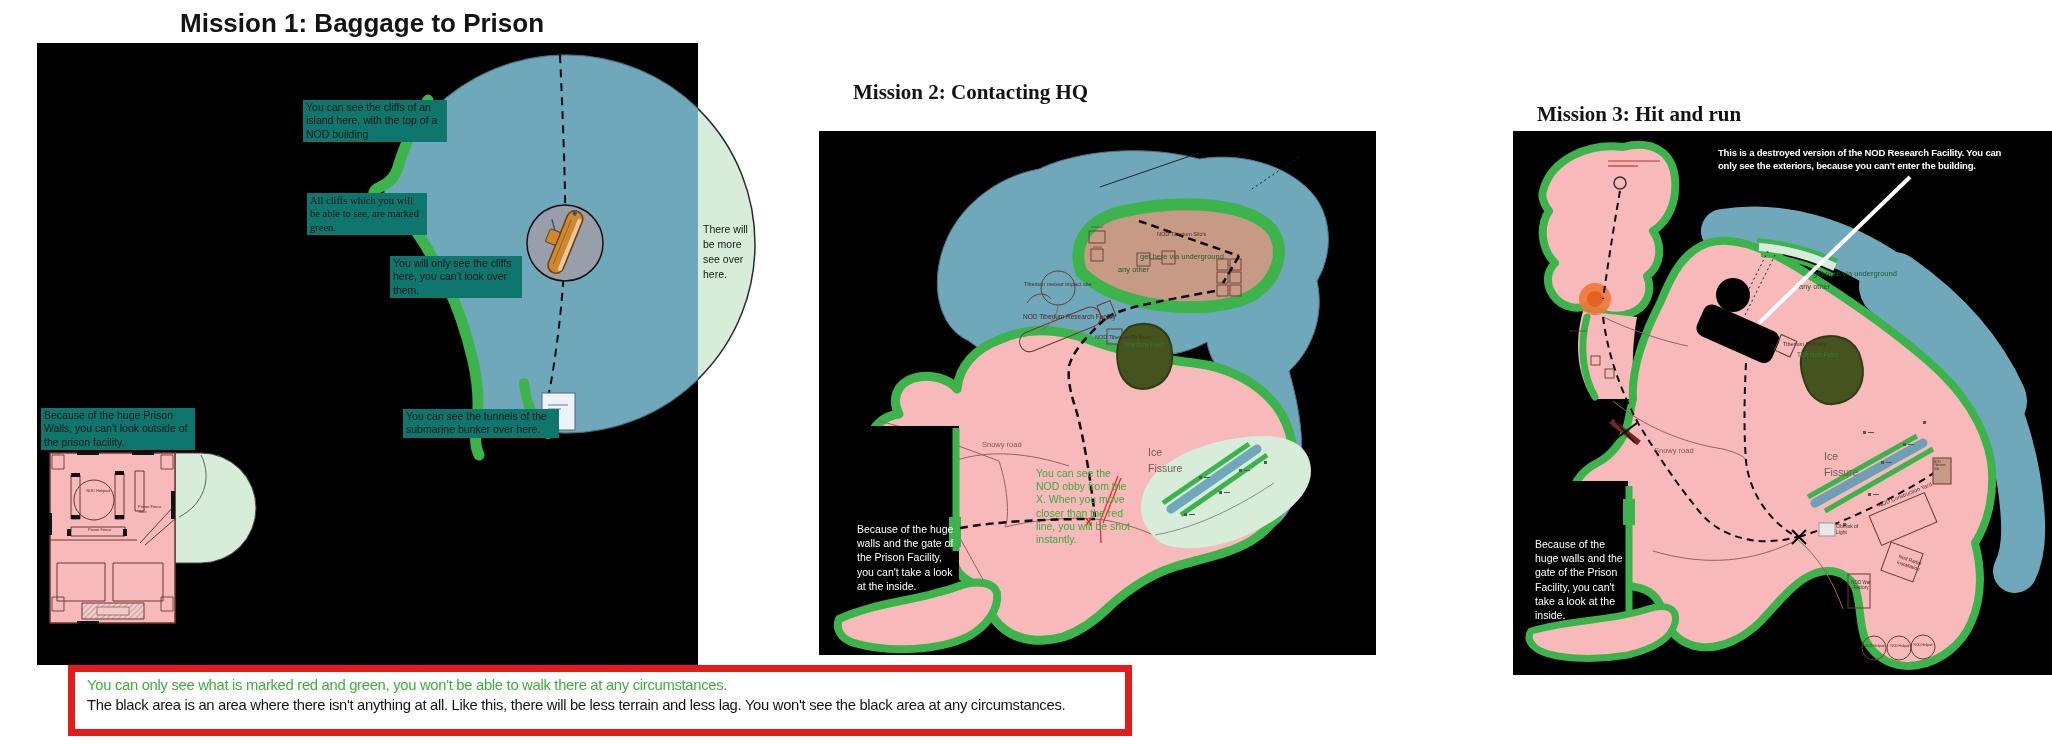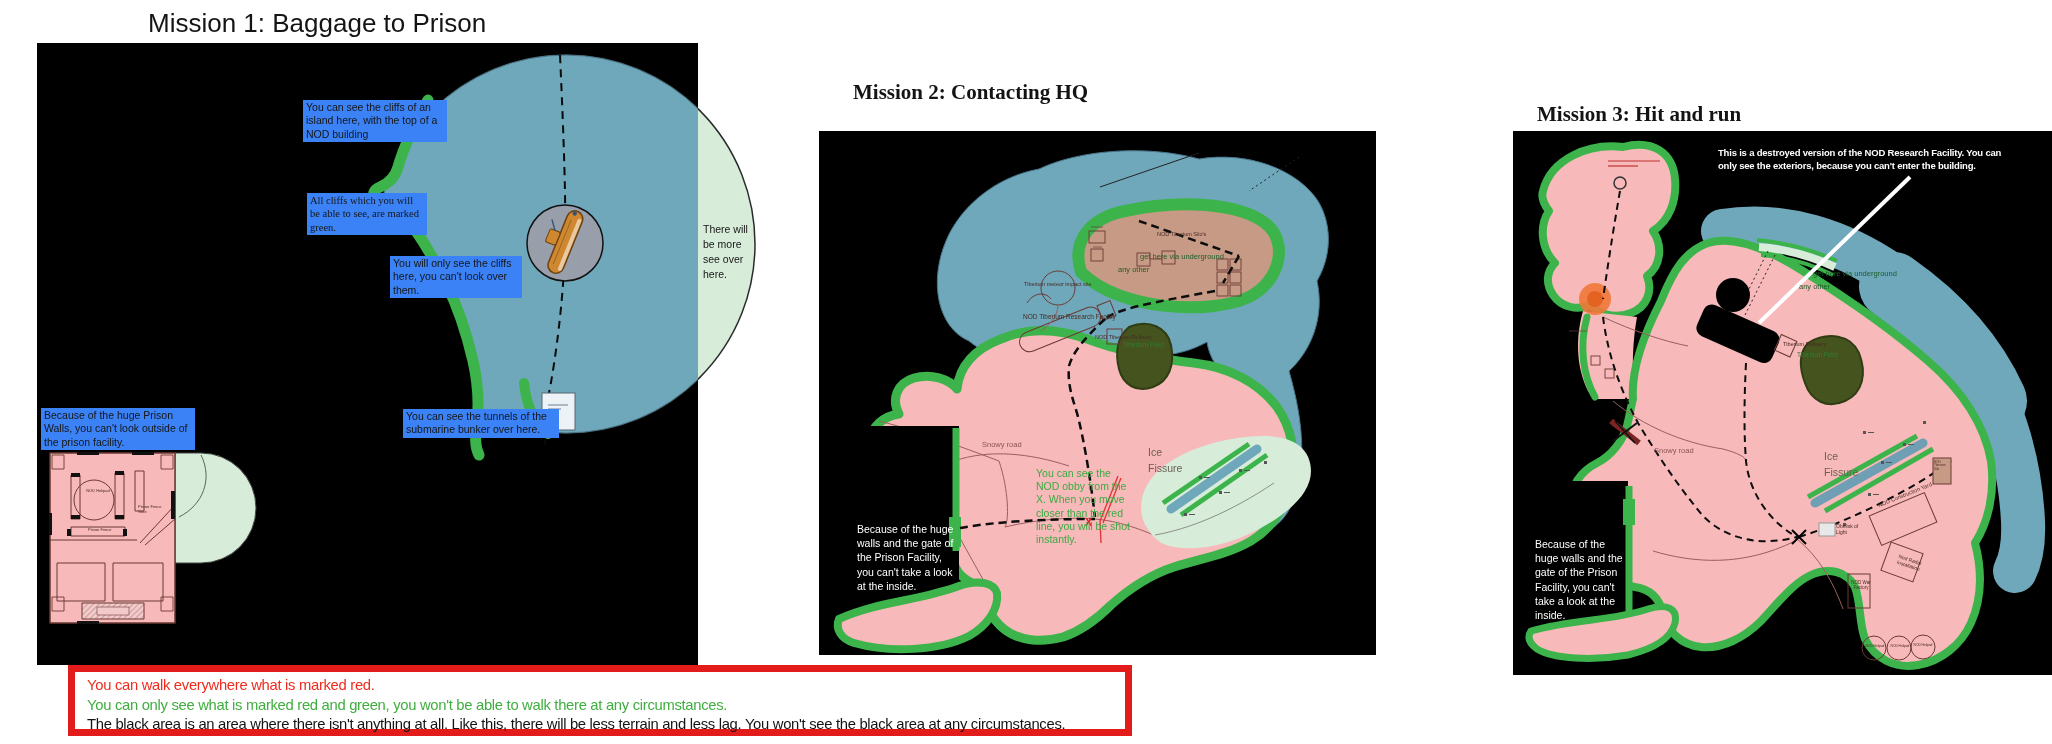--- a/index.html
+++ b/index.html
@@ -1,41 +1,41 @@
 <!DOCTYPE html>
 <html><head>
 <meta charset="utf-8">
 <style>
   html,body{margin:0;padding:0;background:#fff;}
   #canvas{position:relative;width:2052px;height:744px;background:#ffffff;overflow:hidden;
           font-family:"Liberation Sans",sans-serif;}
   .abs{position:absolute;}
   .title1{font-size:26px;color:#141414;}
   .title23{font-family:"Liberation Serif",serif;font-weight:bold;font-size:21px;color:#141414;}
-  .ann{position:absolute;background:#3b82f6;color:#161616;font-size:10.5px;line-height:1.28;padding:1px 3px;}
+  .ann{position:absolute;background:#0f766e;color:#161616;font-size:10.5px;line-height:1.28;padding:1px 3px;}
   .annb{position:absolute;color:#ffffff;font-size:10.5px;line-height:1.35;}
   .anng{position:absolute;color:#3cab43;font-size:10.5px;line-height:1.26;}
   .annplain{position:absolute;color:#161616;font-size:10.5px;line-height:15px;}
   .lbl{position:absolute;color:#4a2a24;line-height:1.15;}
   .lblgreen{color:#2e7d32;}
   .lblroad{color:#8a5555;}
   .lblice{color:#6a5f55;line-height:1.5;}
   .lblug{color:#1d5c2a;}
   .legend{position:absolute;left:68px;top:665px;width:1038px;height:53px;background:#ffffff;
           border:7px solid #e21b1b;padding:4px 0 0 12px;}
   .legend div{font-size:14.8px;line-height:19.5px;letter-spacing:-0.3px;white-space:nowrap;}
   .xmark{font:bold 11px "Liberation Sans",sans-serif;fill:#e02020;}
   svg{position:absolute;overflow:visible;}
 </style>
 </head>
 <body>
 
 <div id="canvas">
 
-  <div class="abs title1" style="left:148px;top:8px;">Mission 1: Baggage to Prison</div>
+  <div class="abs title1" style="left:180px;top:8px;font-weight:bold;">Mission 1: Baggage to Prison</div>
 
   <svg style="left:37px;top:43px;" width="745" height="622" viewBox="0 0 745 622">
     <defs>
       <clipPath id="m1clip">
           <rect x="0" y="0" width="661" height="622"></rect>
         </clipPath>
       <pattern id="hatch" width="4" height="4" patternUnits="userSpaceOnUse" patternTransform="rotate(45)">
         <rect width="4" height="4" fill="#f2caca"></rect>
           <line x1="0" y1="0" x2="0" y2="4" stroke="#a97070" stroke-width="1"></line>
       </pattern>
@@ -338,18 +338,17 @@
   <div class="lbl" style="left:1890px;top:551px;width:44px;font-size:5px;text-align:center;transform:rotate(18deg);transform-origin:left top;">Nod Radar Installation</div>
   <div class="lbl" style="left:1850px;top:580px;width:22px;font-size:4.5px;text-align:center;">NOD War Factory</div>
   <div class="lbl" style="left:1836px;top:524px;width:32px;font-size:5px;">Obelisk of Light</div>
   <div class="lbl" style="left:1864px;top:645px;width:22px;font-size:3.2px;text-align:center;">NOD Helipad</div>
   <div class="lbl" style="left:1889px;top:645px;width:22px;font-size:3.2px;text-align:center;">NOD Helipad</div>
   <div class="lbl" style="left:1912px;top:644px;width:22px;font-size:3.2px;text-align:center;">NOD Helipad</div>
   <div class="lbl" style="left:1934px;top:461px;width:16px;font-size:3px;">NOD Tiberium Silo</div>
   <div class="annb" style="left:1535px;top:537px;width:96px;">Because of the huge walls and the gate of the Prison Facility, you can't take a look at the inside.</div>
 
   <div class="legend">
-    <div style="color:#ee2c1e;">You can walk everywhere what is marked red.</div>
     <div style="color:#3fae3f;">You can only see what is marked red and green, you won't be able to walk there at any circumstances.</div>
     <div style="color:#141414;">The black area is an area where there isn't anything at all. Like this, there will be less terrain and less lag. You won't see the black area at any circumstances.</div>
   </div>
 
 </div>
 
 </body></html>

